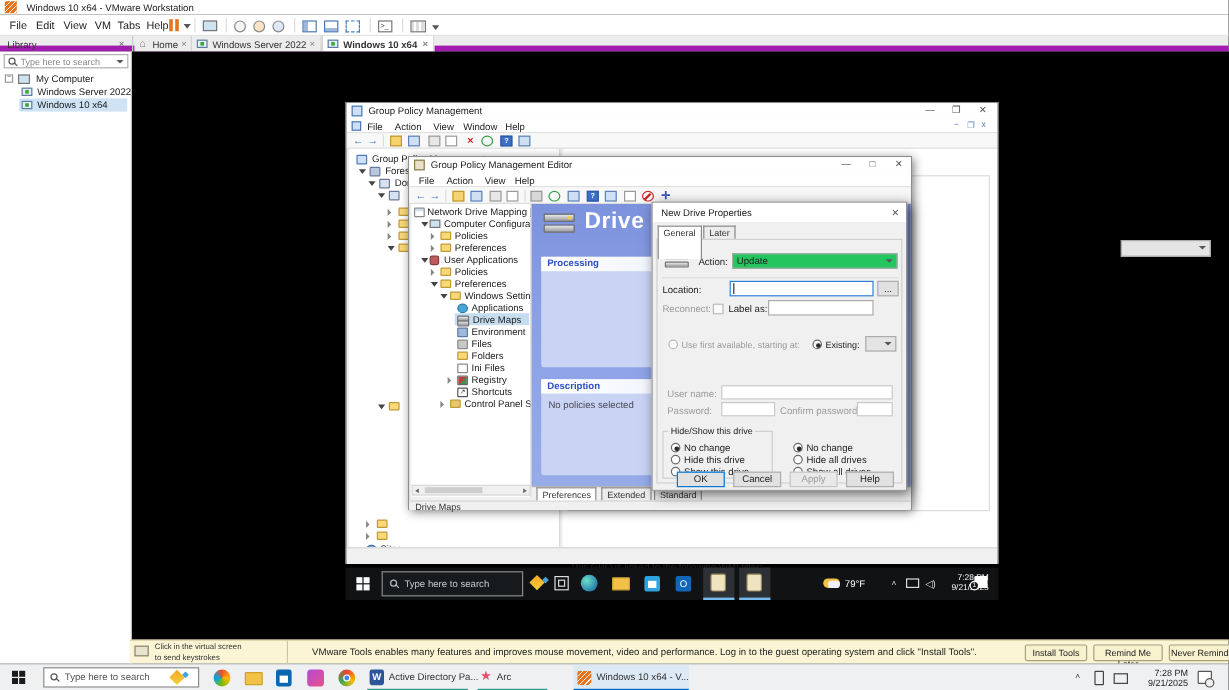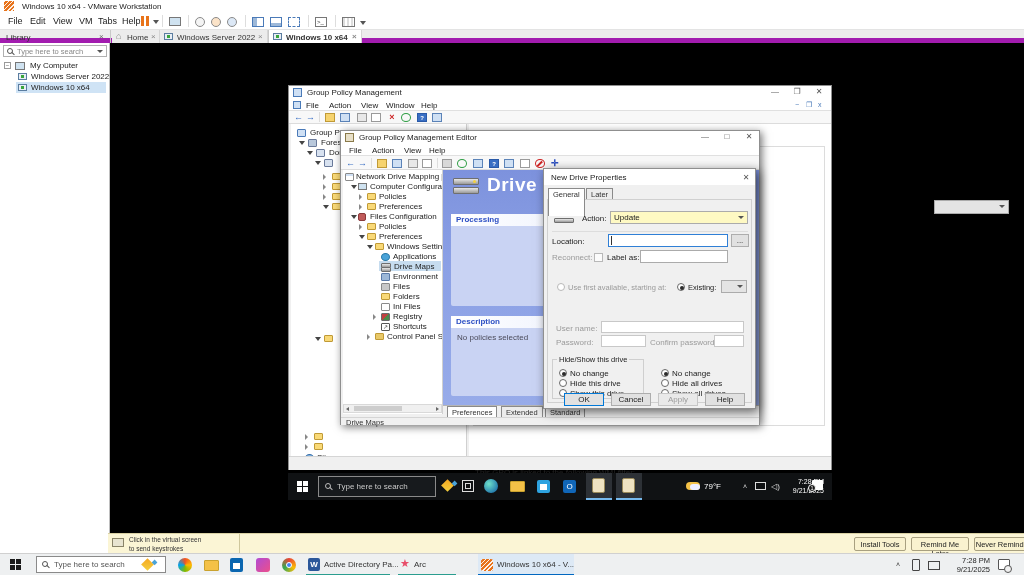--- a/index.html
+++ b/index.html
@@ -52,21 +52,21 @@
 #mpane{position:absolute;background:linear-gradient(180deg,#7d92dd,#8ba0e5 40%,#97abe9)}
 .bluebox{position:absolute;background:#c9d3f3;border-radius:2px}
 .blhead{position:absolute;left:0;top:0;right:0;height:12px;background:linear-gradient(90deg,#ffffff,#dfe6fb);color:#2c4fc4;font-weight:bold;font-size:8px;padding:1px 0 0 5px}
 .blbtn{position:absolute;right:3px;top:2px;width:8px;height:8px;border-radius:50%;background:#eef1fc;border:1px solid #8fa2e0;font-size:6px;line-height:7px;text-align:center;color:#4a62c8}
 
 .ctab{position:absolute;top:0;height:11px;border:1px solid #8a8a8a;border-bottom:none;background:#ececec;font-size:7.5px;padding:1px 4px 0 4px;color:#333}
 .ctab.on{background:#fff;z-index:2}
 
 .inp{position:absolute;background:#fff;border:1px solid #ababab;font-size:8px;color:#222;padding:1px 2px}
 .inp.focus{border-color:#2f7fd6}
-.sel{position:absolute;background:#fef9c3;border:1px solid #ababab;font-size:8px;color:#222;padding:1px 12px 0 3px}
+.sel{position:absolute;background:#22c55e;border:1px solid #ababab;font-size:8px;color:#222;padding:1px 12px 0 3px}
 .sel.gray{background:#e4e4e4}
 .caretd{position:absolute;right:3px;top:4px;width:0;height:0;border-left:3px solid transparent;border-right:3px solid transparent;border-top:3.5px solid #555}
 .btn{position:absolute;background:#e1e1e1;border:1px solid #adadad;font-size:8px;color:#222;text-align:center;padding-top:1px}
 .btn.def{border-color:#0078d7}
 .btn.dis{color:#9b9b9b;background:#e9e9e9;border-color:#c6c6c6}
 .grp{position:absolute;border:1px solid #cfcfcf}
 .leg{position:absolute;font-size:7.5px;color:#222;background:#f0f0f0;padding:0 2px;white-space:nowrap}
 .rad{position:absolute;width:8px;height:8px;border:1px solid #6a6a6a;border-radius:50%;background:#fff}
 .rad.on::after{content:"";position:absolute;left:1.5px;top:1.5px;width:4px;height:4px;border-radius:50%;background:#2b2b2b}
 .rad.dis{border-color:#b8b8b8}
@@ -337,21 +337,21 @@
         <span class="abs" style="left:20px">Policies</span>
       </div>
       <div class="trow" style="left:16px;top:32px">
         <span class="exp" style="left:0"></span>
         <span class="fico" style="left:8px"></span>
         <span class="abs" style="left:20px">Preferences</span>
       </div>
       <div class="trow" style="left:8px;top:42px">
         <span class="expd" style="left:0"></span>
         <span class="gico" style="left:7px;width:8px;background:#c05b5b;border:1px solid #8a3a3a;border-radius:2px"></span>
-        <span class="abs" style="left:19px">Files Configuration</span>
+        <span class="abs" style="left:19px">User Applications</span>
       </div>
       <div class="trow" style="left:16px;top:52px">
         <span class="exp" style="left:0"></span>
         <span class="fico" style="left:8px"></span>
         <span class="abs" style="left:20px">Policies</span>
       </div>
       <div class="trow" style="left:16px;top:62px">
         <span class="expd" style="left:0"></span>
         <span class="fico" style="left:8px"></span>
         <span class="abs" style="left:20px">Preferences</span>
@@ -553,20 +553,21 @@
       <span class="abs" style="left:-4px;top:4px;width:8px;height:8px;background:#1a1a1a;border:1px solid #fff;border-radius:50%;color:#fff;font-size:5.5px;line-height:7px;text-align:center">1</span>
     </span>
   </div>
 
   <div id="infobar">
     <div class="abs" style="left:0;top:0;width:132px;height:19px;border-right:1px solid #cfc79c">
       <span class="monico" style="left:4px;top:4px;width:12px;height:9px;background:#e8e4d0;border-color:#8a8468"></span>
       <span class="abs nw" style="left:21px;top:2px;font-size:6.5px;color:#333">Click in the virtual screen</span>
       <span class="abs nw" style="left:21px;top:11px;font-size:6.5px;color:#333">to send keystrokes</span>
     </div>
+    <span class="abs nw" style="left:152px;top:5px;font-size:8px;color:#222">VMware Tools enables many features and improves mouse movement, video and performance. Log in to the guest operating system and click "Install Tools".</span>
     <div class="abs" style="left:746px;top:3px;width:52px;height:14px;background:#f9f2cf;border:1px solid #a8a080;border-radius:2px;font-size:7.5px;text-align:center;padding-top:2px;color:#222">Install Tools</div>
     <div class="abs" style="left:803px;top:3px;width:58px;height:14px;background:#f9f2cf;border:1px solid #a8a080;border-radius:2px;font-size:7.5px;text-align:center;padding-top:2px;color:#222">Remind Me Later</div>
     <div class="abs" style="left:866px;top:3px;width:64px;height:14px;background:#f9f2cf;border:1px solid #a8a080;border-radius:2px;font-size:7.5px;text-align:center;padding-top:2px;color:#222">Never Remind Me</div>
   </div>
 
   <div id="host-taskbar">
     <span class="winlogo dark" style="left:10px;top:5px">
         <span></span>
         <span></span>
         <span></span>

